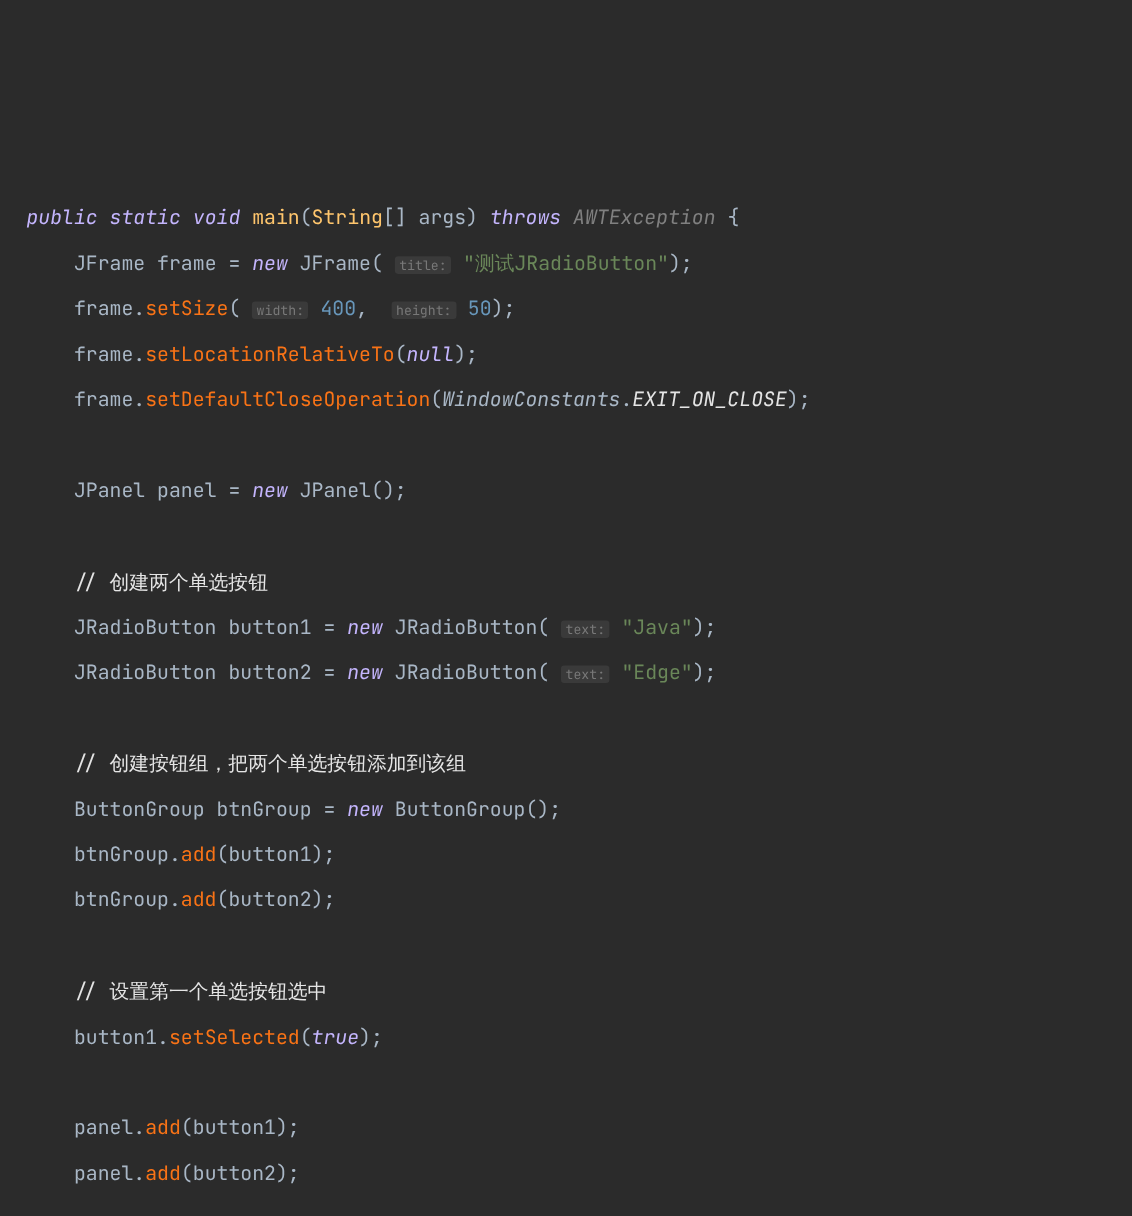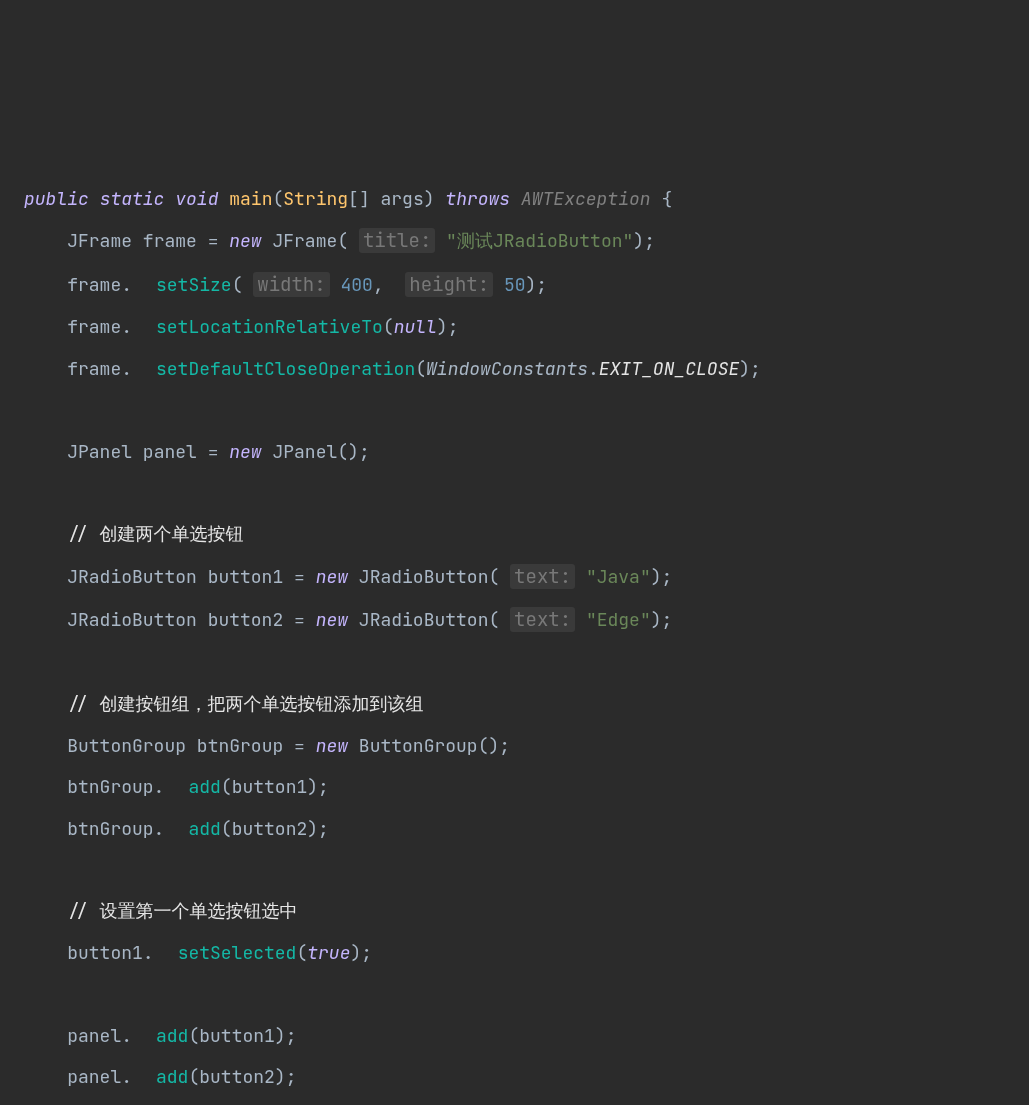--- a/index.html
+++ b/index.html
@@ -9,28 +9,28 @@
     font-family: "JetBrains Mono", "Fira Code", "Consolas", monospace;
     font-size: 18px;
     line-height: 2.3;
     color: #a9b7c6;
     white-space: pre;
     overflow-x: auto;
   }
   .kw-mod  { color: #c4b5fd; font-style: italic; }                       
   .type    { color: #a9b7c6; }                       
   .method-decl { color: #ffc66d; }                   
-  .method  { color: #14b8a6; margin-left: 24px; }                       
+  .method  { color: #f97316; }                       
   .param   { color: #ffc66d; }                       
   .var     { color: #a9b7c6; }
   .punct   { color: #a9b7c6; }
   .string  { color: #6a8759; }
   .num     { color: #6897bb; }
   .comment { color: #e5e5e5; }
-  .hint    { color: #787878; background:#3a3a3a; border-radius:3px; padding:0 4px; font-size:19px; font-style: normal;}
+  .hint    { color: #787878; background:#3a3a3a; border-radius:3px; padding:0 4px; font-size:12px; font-style: normal;}
   .excep   { color: #808080; font-style: italic; }
   .const-cls { color: #a9b7c6; font-style: italic; }
   .const-fld { color: #e5e5e5; font-style: italic; }
   .code { margin-left: 0px; }
 </style>
 </head>
 <body>
 
 
 

